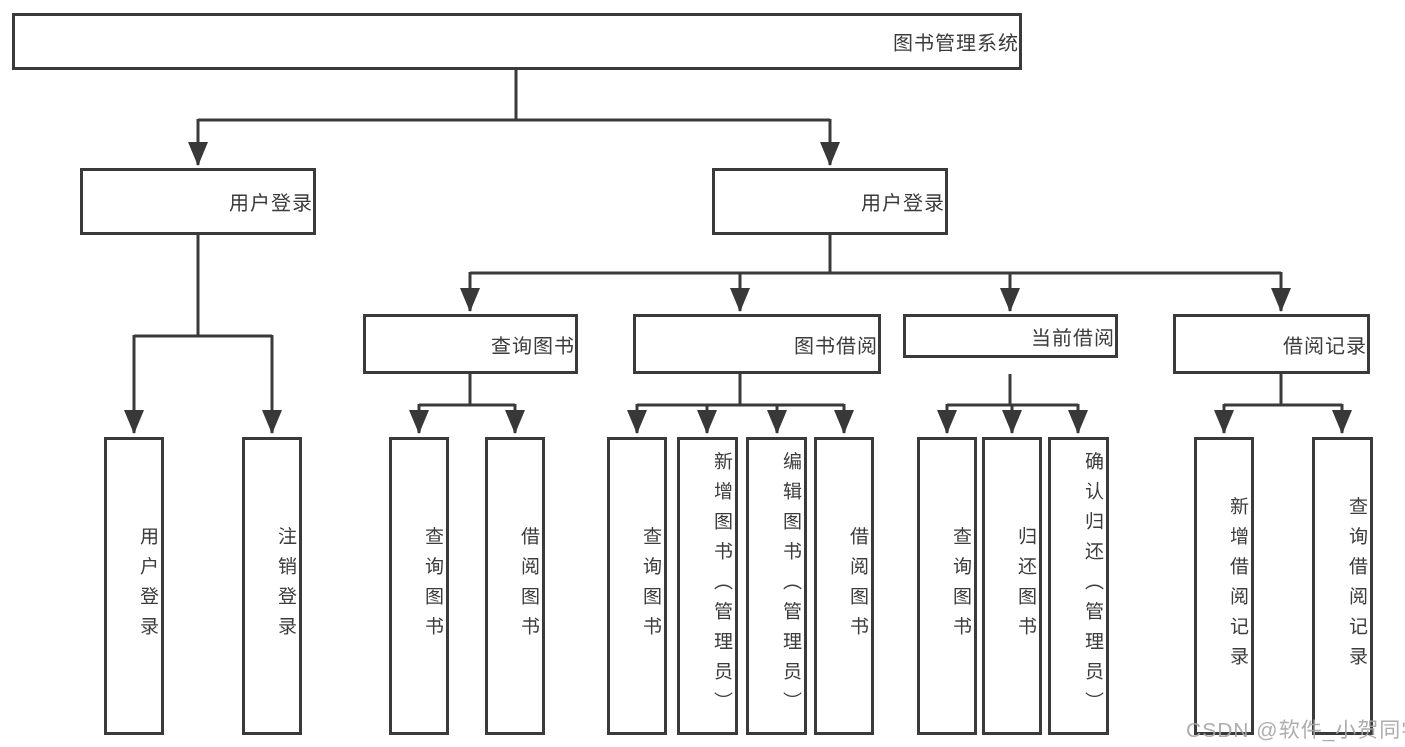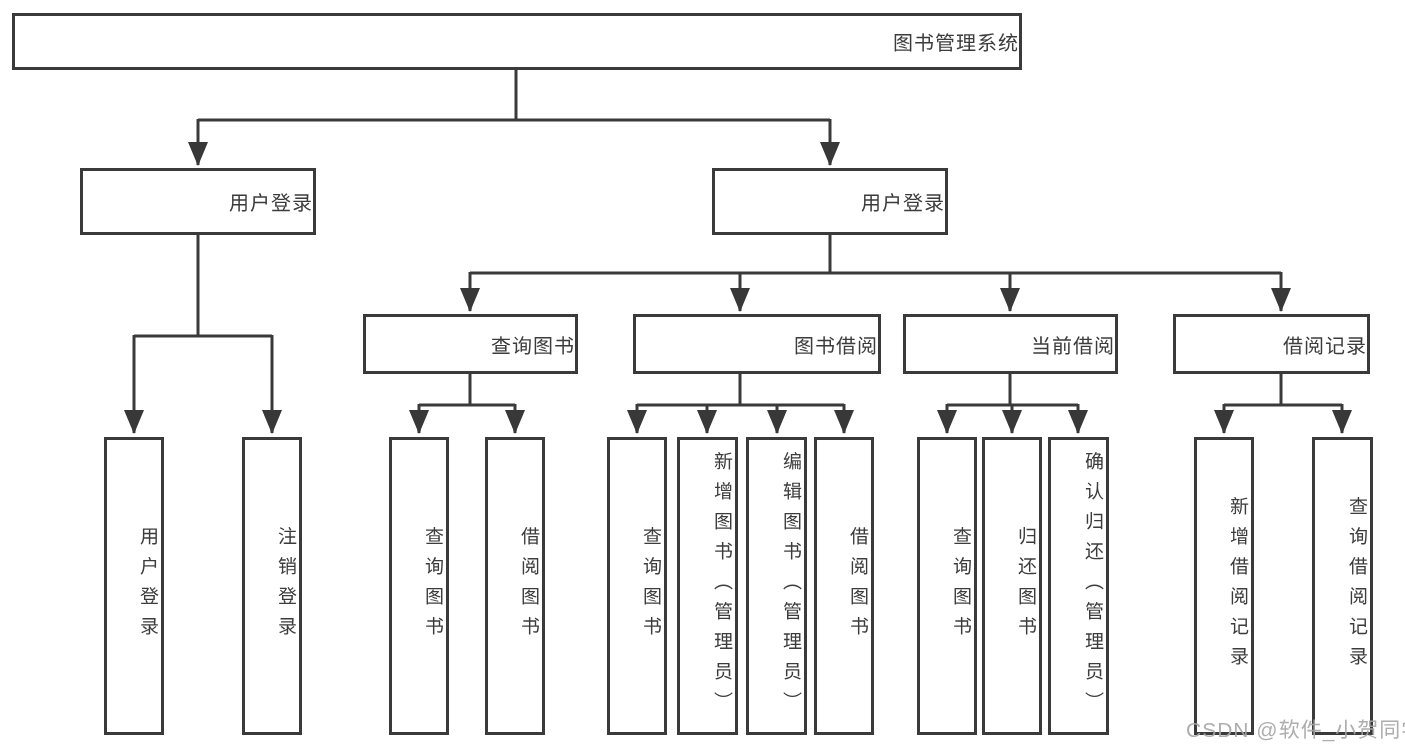--- a/index.html
+++ b/index.html
@@ -135,21 +135,21 @@
   <div class="node h" style="left:712px; top:168px; width:236px; height:67px;">
     <span>用户登录</span>
   </div>
 
   <div class="node h" style="left:363px; top:314px; width:215px; height:60px;">
     <span>查询图书</span>
   </div>
   <div class="node h" style="left:633px; top:314px; width:248px; height:60px;">
     <span>图书借阅</span>
   </div>
-  <div class="node h" style="left:903px; top:314px; width:215px; height:60px;font-family:Liberation Mono, monospace;">
+  <div class="node h" style="left:903px; top:314px; width:215px; height:44px;font-family:Liberation Mono, monospace;">
     <span>当前借阅</span>
   </div>
   <div class="node h" style="left:1173px; top:314px; width:197px; height:60px;">
     <span>借阅记录</span>
   </div>
 
   <div class="node v" style="left:104px; top:437px; width:60px; height:298px;">
     <span>用户登录</span>
   </div>
   <div class="node v" style="left:242px; top:437px; width:60px; height:298px;">

